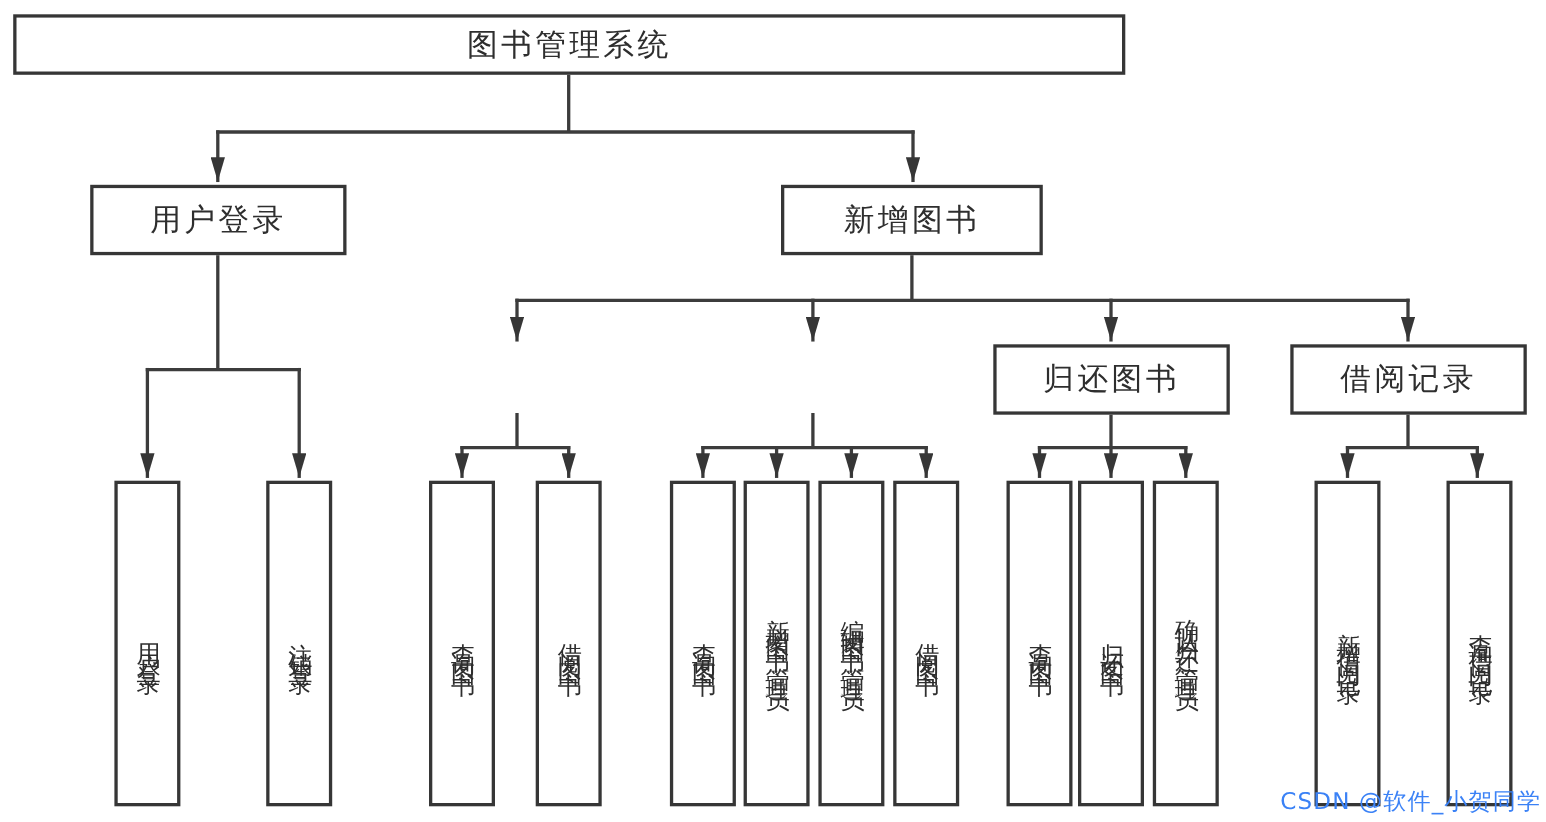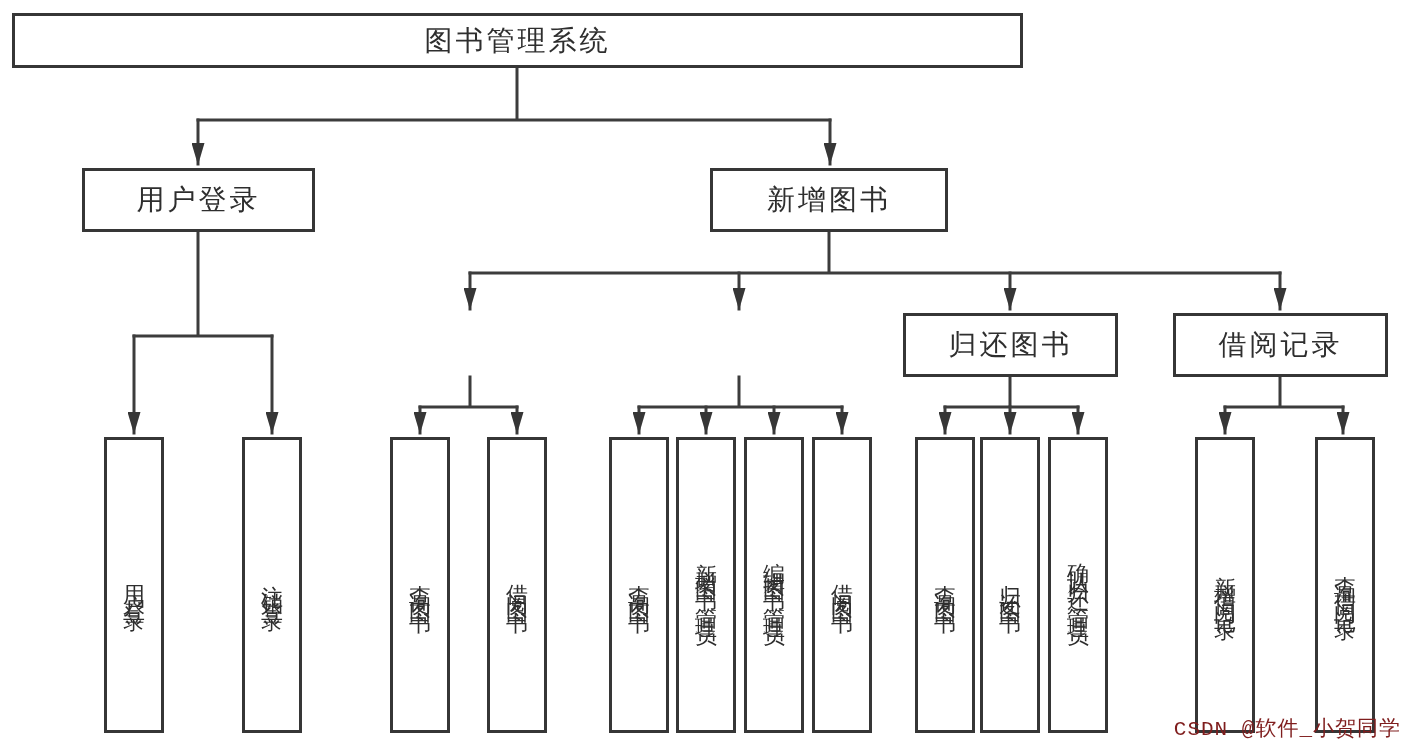--- a/index.html
+++ b/index.html
@@ -37,22 +37,22 @@
   .n-bb-query{left:609px;}
   .n-bb-add{left:676px;}
   .n-bb-edit{left:744px;}
   .n-bb-borrow{left:812px;}
   .n-cb-query{left:915px;}
   .n-cb-return{left:980px;}
   .n-cb-confirm{left:1048px;}
   .n-br-add{left:1195px;}
   .n-br-query{left:1315px;}
   .watermark{
-    position:absolute;right:4px;bottom:5px;color:#7f1d1d;
-    font-size:21px;letter-spacing:1px;white-space:nowrap;font-family:Liberation Mono, monospace;
+    position:absolute;right:4px;bottom:5px;color:#3b82f6;
+    font-size:21px;letter-spacing:1px;white-space:nowrap;
   }
 </style>
 </head>
 <body>
 
 <div class="canvas">
 
   <svg class="wires" viewBox="0 0 1405 747" fill="none">
     <defs>
       <marker id="arrow" viewBox="0 0 22 13" refX="21" refY="6.5" markerWidth="22" markerHeight="13" markerUnits="userSpaceOnUse" orient="auto">

